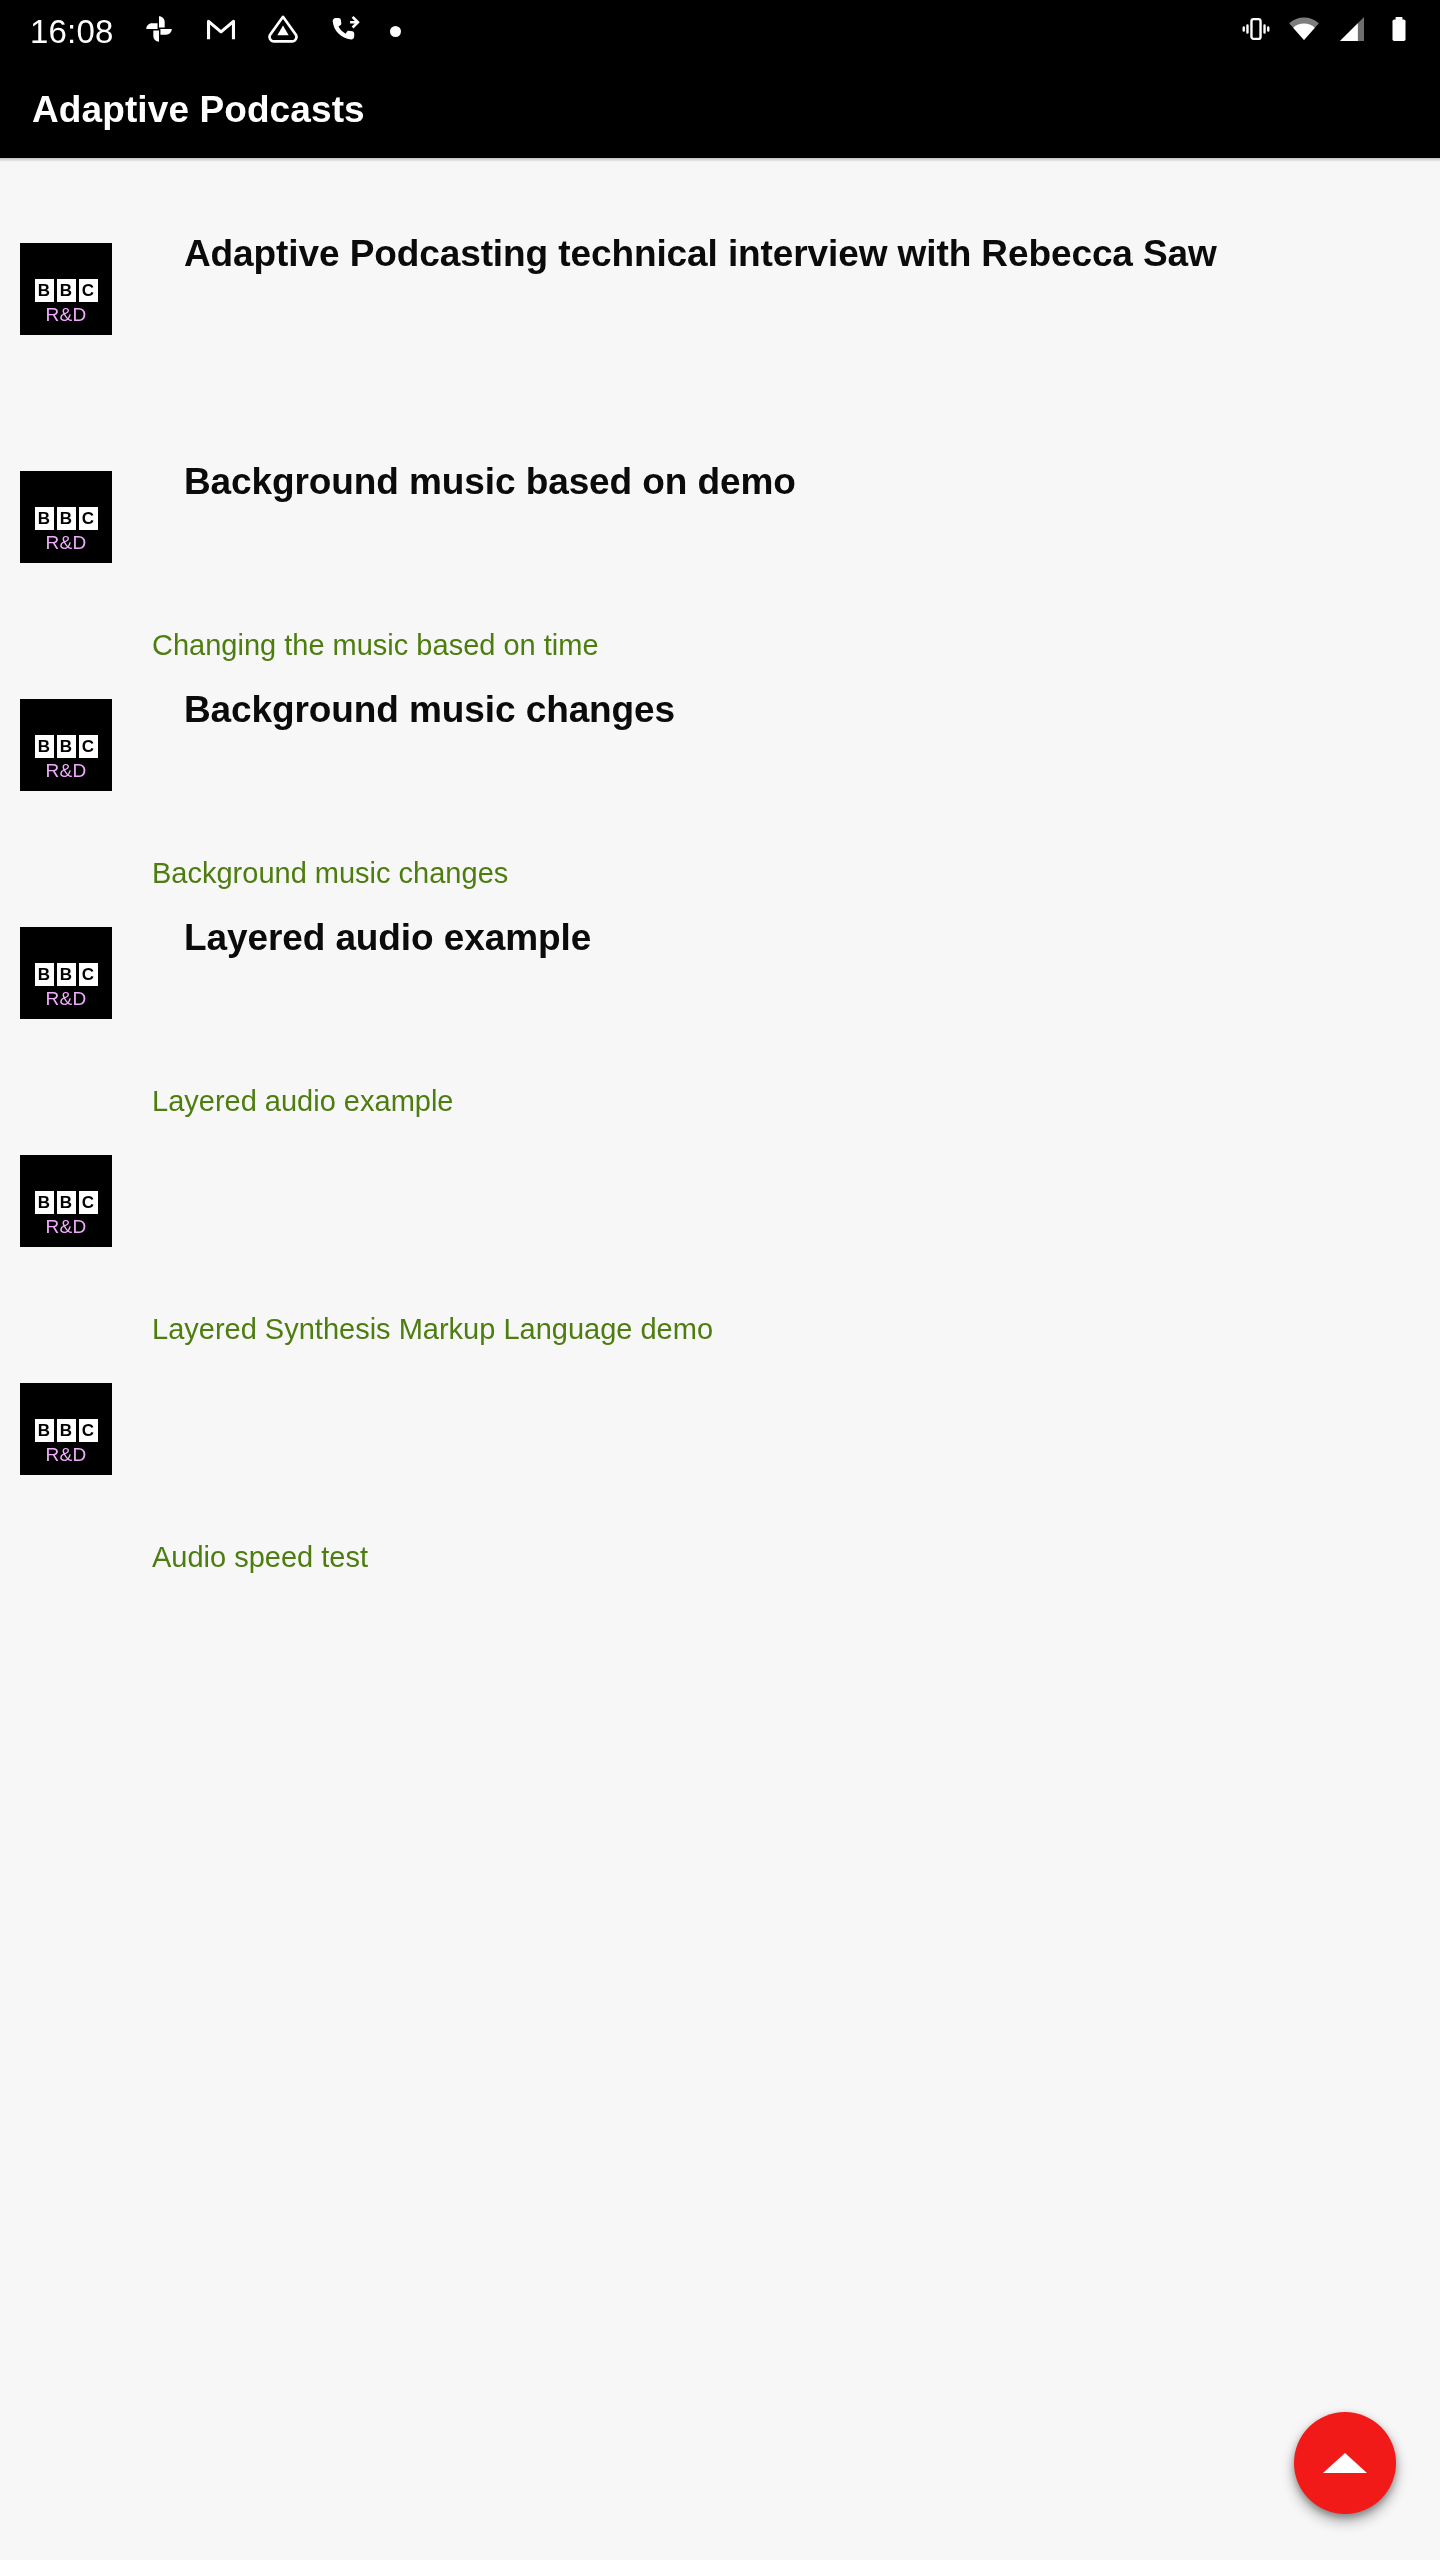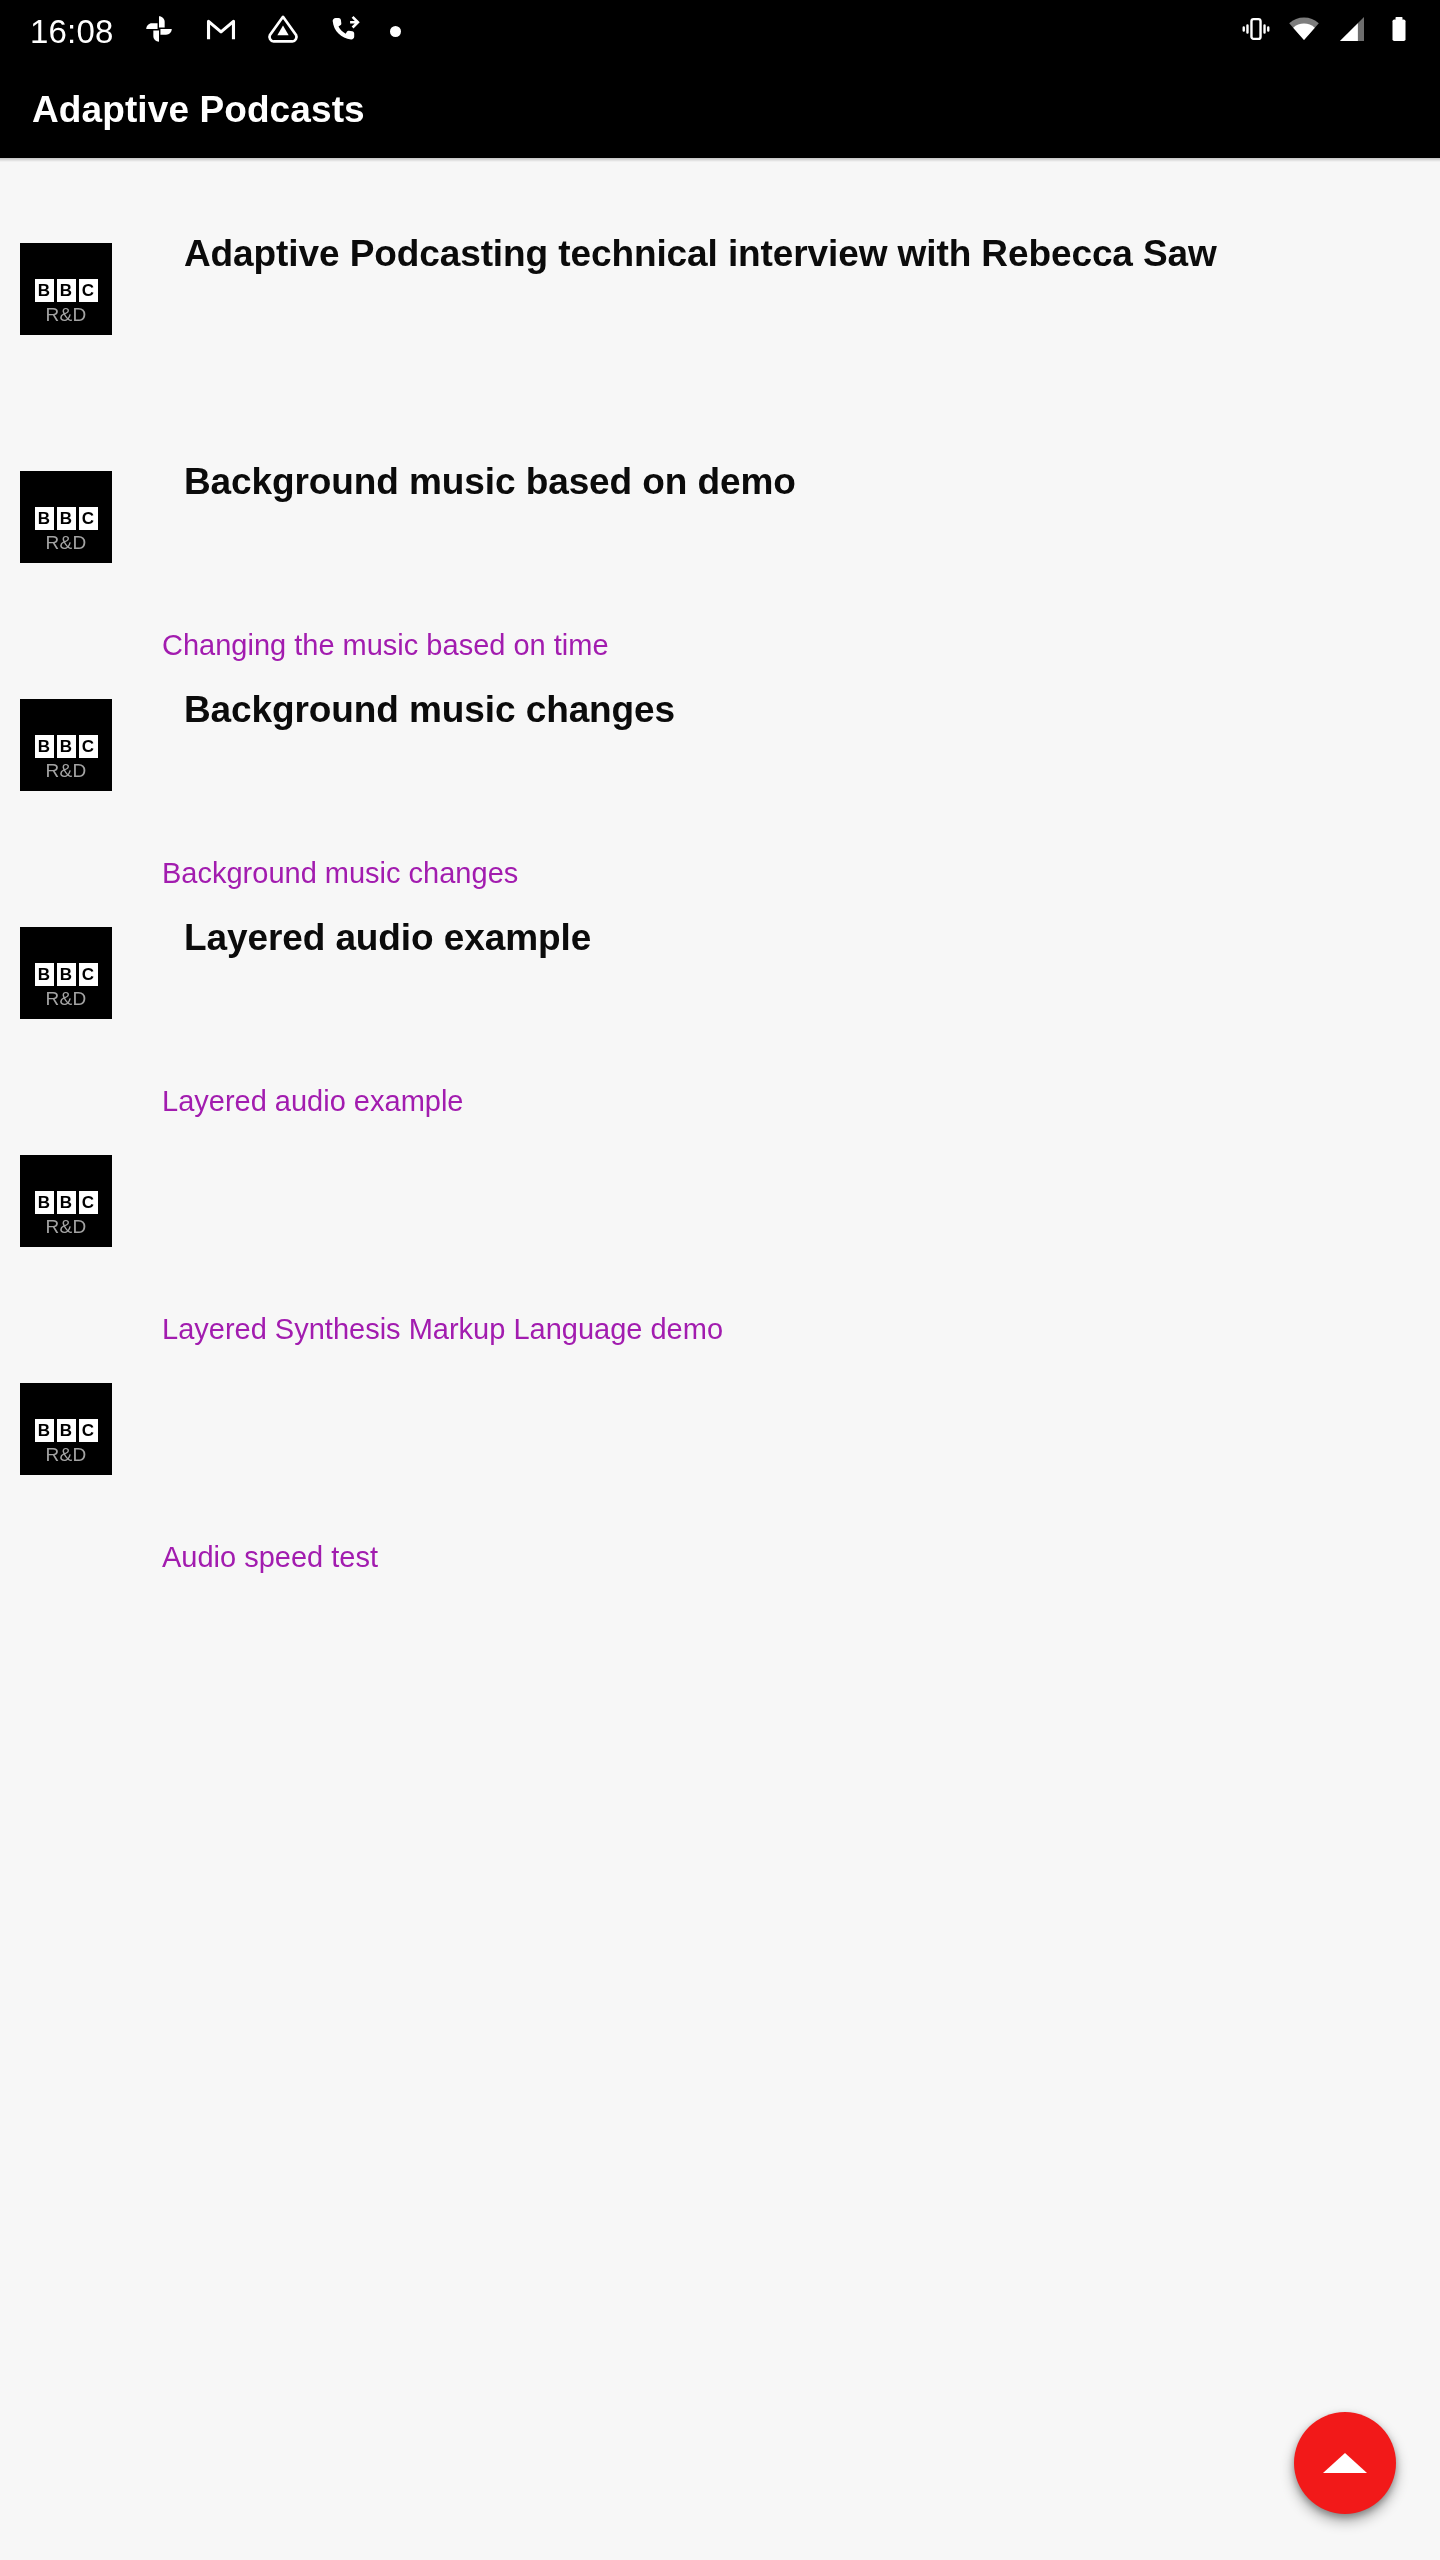--- a/index.html
+++ b/index.html
@@ -60,40 +60,39 @@
     margin-top:19px;
   }
   .bbc-row{ display:flex; gap:3px; }
   .bbc-box{
     width:19px; height:23px; background:#fff; color:#000;
     font-size:17px; font-weight:700; line-height:23px;
     text-align:center;
     font-family:"Liberation Sans", sans-serif;
   }
   .rd{
-    color:#a3a3a3; font-size:19px; line-height:22px;
+    color:#f0abfc; font-size:19px; line-height:22px;
     letter-spacing:.3px; margin-top:2px; font-weight:400;
   }
   .item-text{
     padding-left:40px;
     padding-top:10px;
     flex:1 1 auto;
     max-width:1230px;
     margin-left:32px;
   }
   .item-title{
     font-size:37px; font-weight:700; color:#0b0b0b;
     line-height:1.08; letter-spacing:-.1px;
   }
   .item-sub{
-    font-size:29px; font-weight:400; color:#a21caf;
+    font-size:29px; font-weight:400; color:#4d7c0f;
     line-height:1.2;
     position:absolute;
     left:152px;
-    margin-left:10px;
   }
   .sub-1{ top:175px; }
   .sub-2{ top:176px; }
 
   
   .fab{
     position:absolute;
     right:44px; bottom:46px;
     width:102px; height:102px;
     border-radius:50%;

